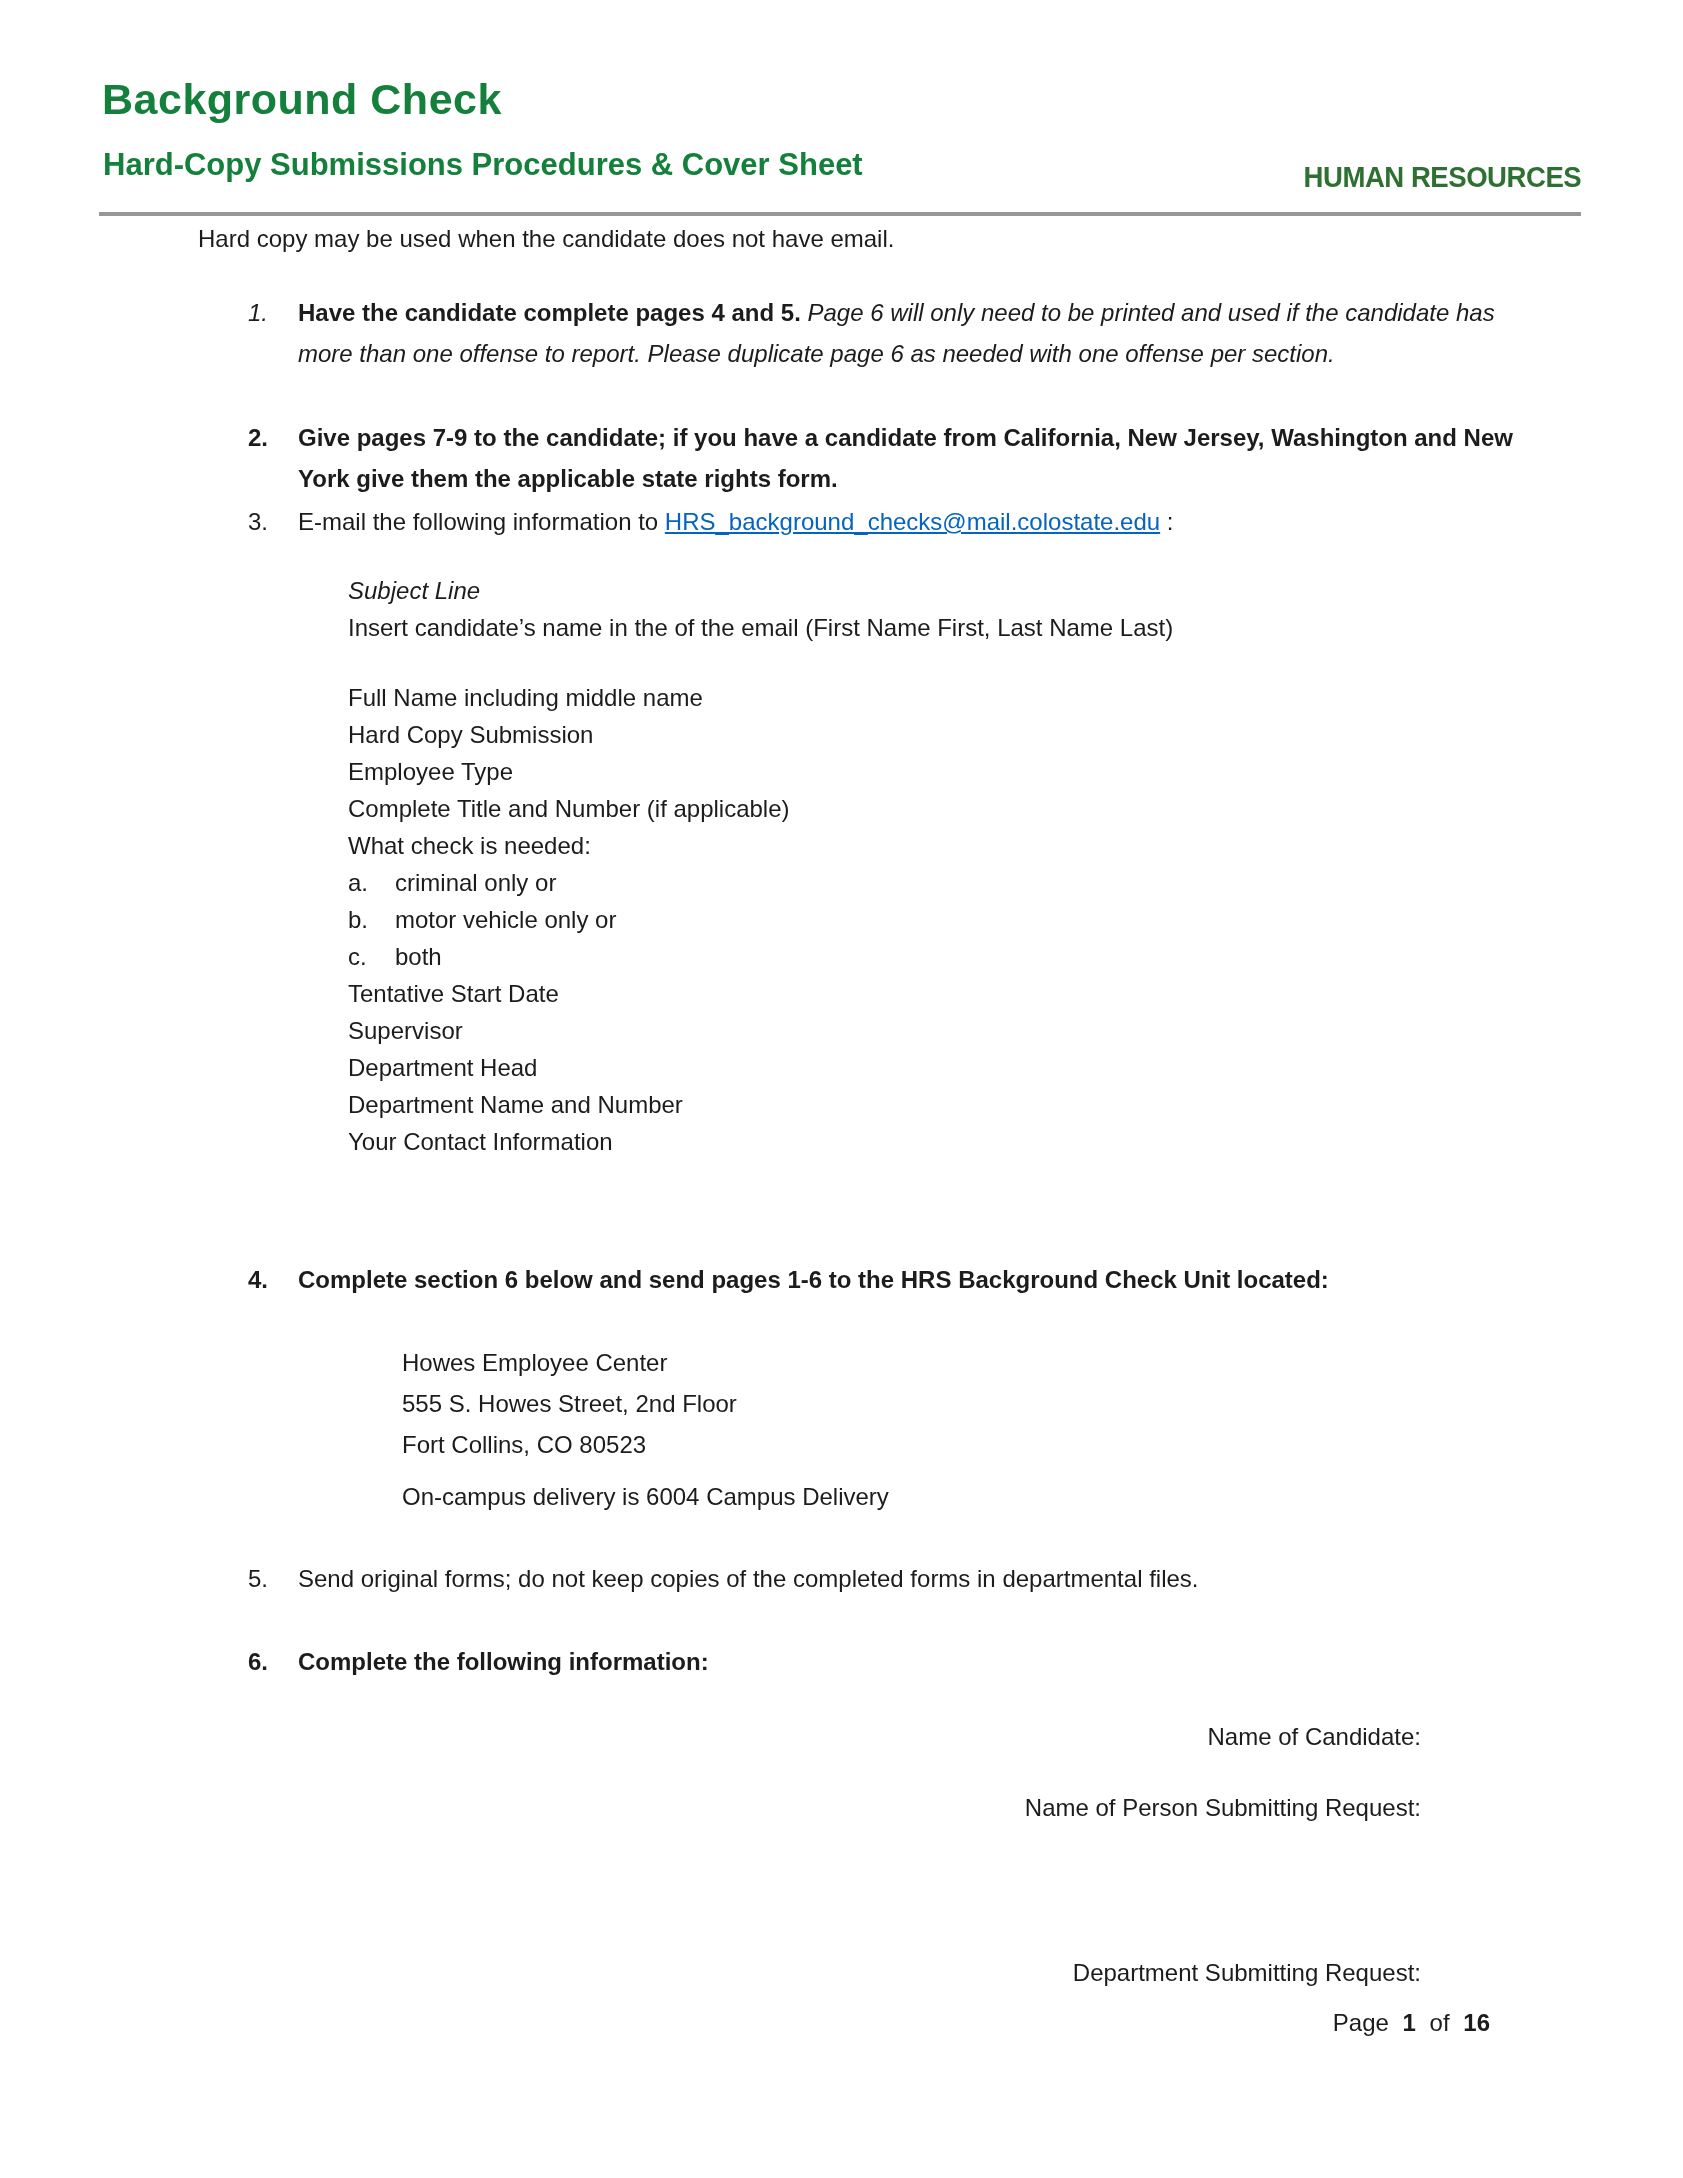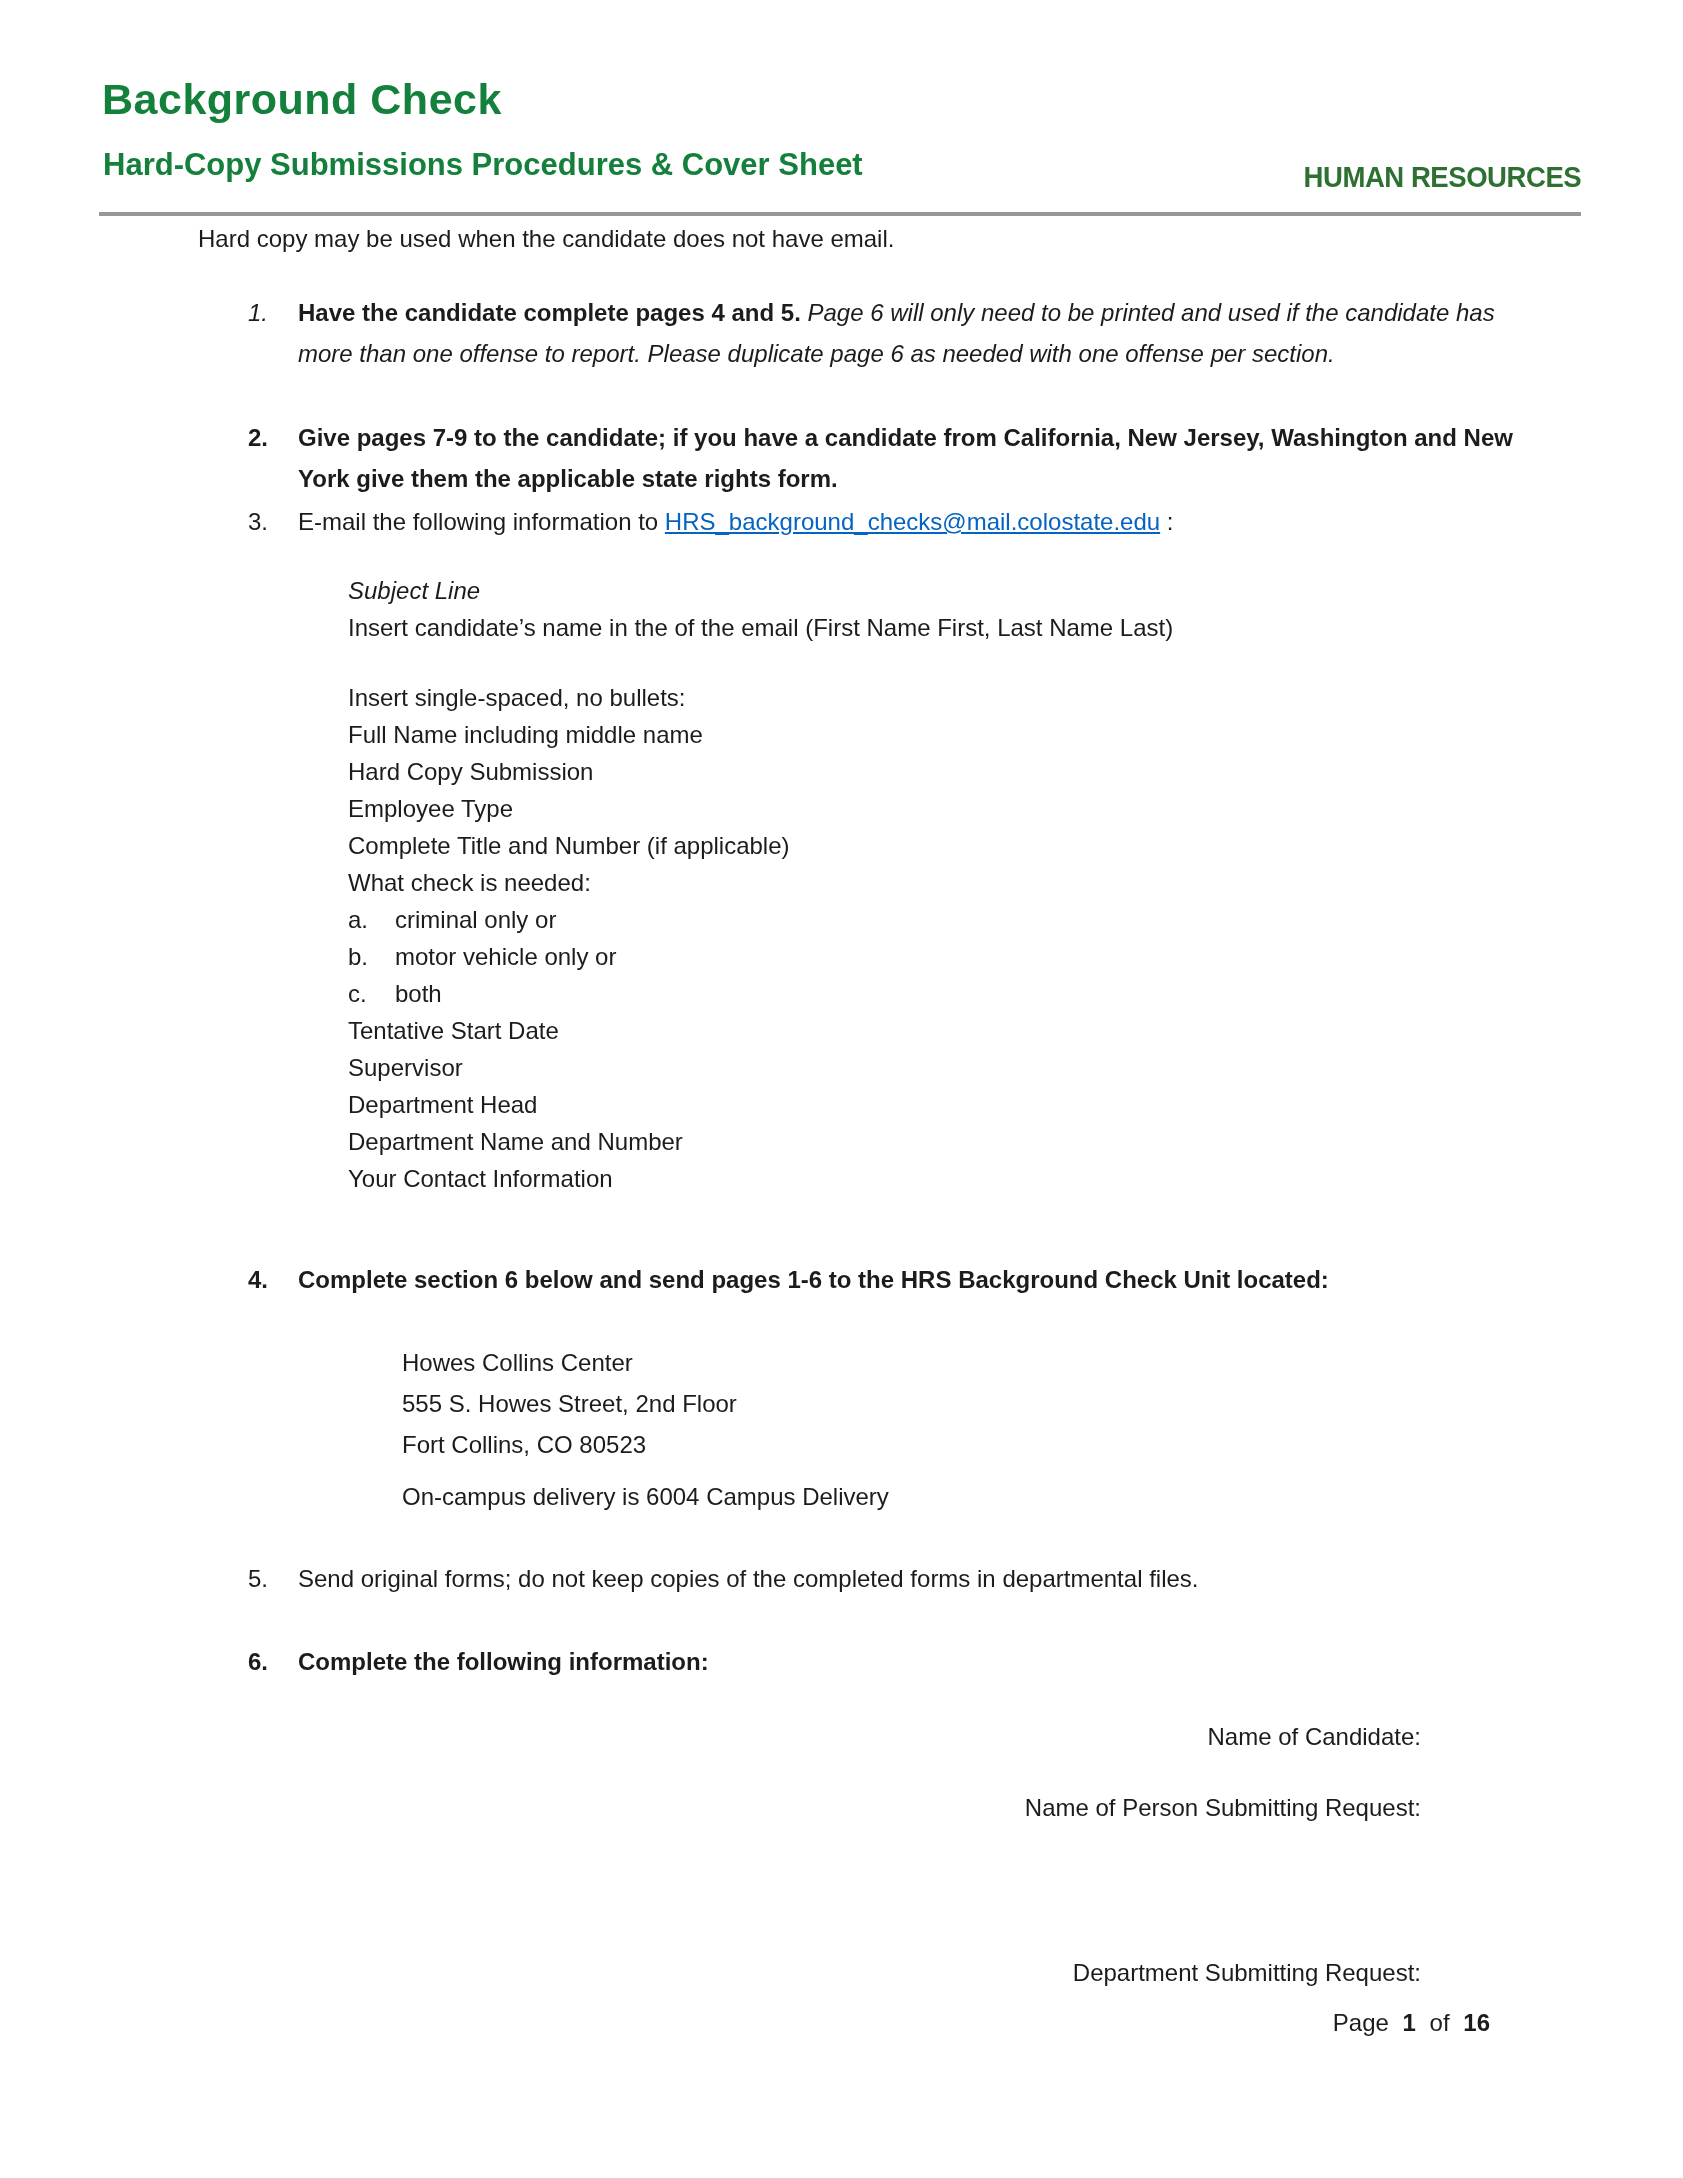--- a/index.html
+++ b/index.html
@@ -100,21 +100,20 @@
     <span class="num">3.</span>
     <span class="txt"><span>E-mail the following information to </span><a class="email-link">HRS_background_checks@mail.colostate.edu</a><span> :</span></span>
   </div>
 
   <div class="abs sub-block" style="top:572px;">
     <p class="i">Subject Line</p>
     <p>Insert candidate’s name in the of the email (First Name First, Last Name Last)</p>
   </div>
 
   <div class="abs sub-block" style="top:679px;">
-    <p>Insert single-spaced, no bullets:</p>
     <p class="lvl3">Full Name including middle name</p>
     <p class="lvl3">Hard Copy Submission</p>
     <p class="lvl3">Employee Type</p>
     <p class="lvl3">Complete Title and Number (if applicable)</p>
     <p class="lvl3">What check is needed:</p>
     <p class="opt">
         <span class="onum">a.</span>
         <span>criminal only or</span>
       </p>
     <p class="opt">
@@ -131,21 +130,21 @@
     <p>Department Name and Number</p>
     <p>Your Contact Information</p>
   </div>
 
   <div class="abs step" style="top:1259px;">
     <span class="num b">4.</span>
     <span class="txt b">Complete section 6 below and send pages 1-6 to the HRS Background Check Unit located:</span>
   </div>
 
   <div class="abs addr" style="top:1342px;">
-    <p>Howes Collins Center</p>
+    <p>Howes Employee Center</p>
     <p>555 S. Howes Street, 2nd Floor</p>
     <p>Fort Collins, CO 80523</p>
     <p class="campus">On-campus delivery is 6004 Campus Delivery</p>
   </div>
 
   <div class="abs step" style="top:1558px;">
     <span class="num">5.</span>
     <span class="txt">Send original forms; do not keep copies of the completed forms in departmental files.</span>
   </div>
 

